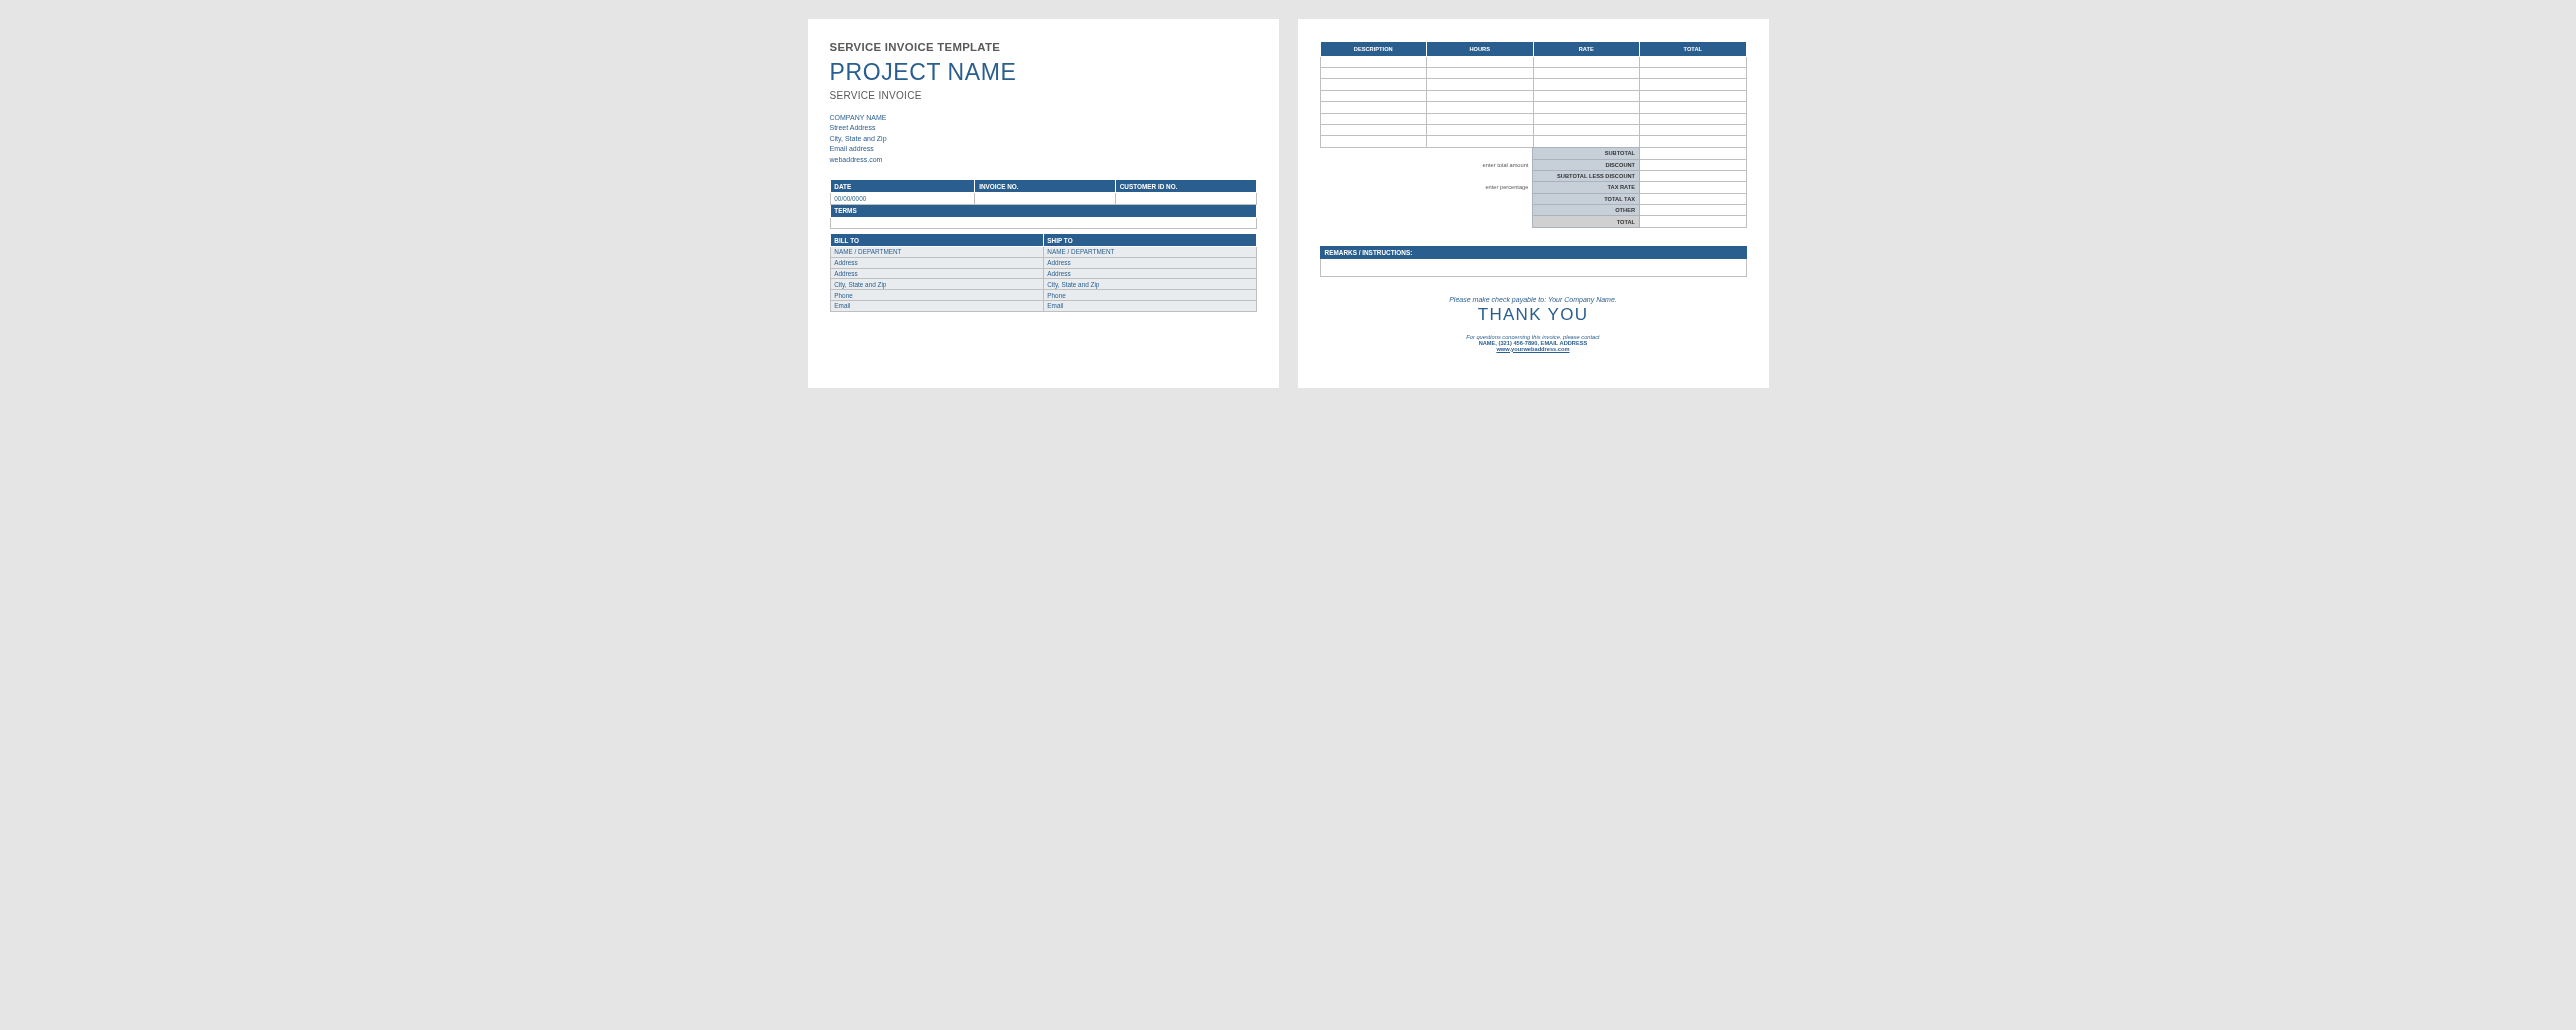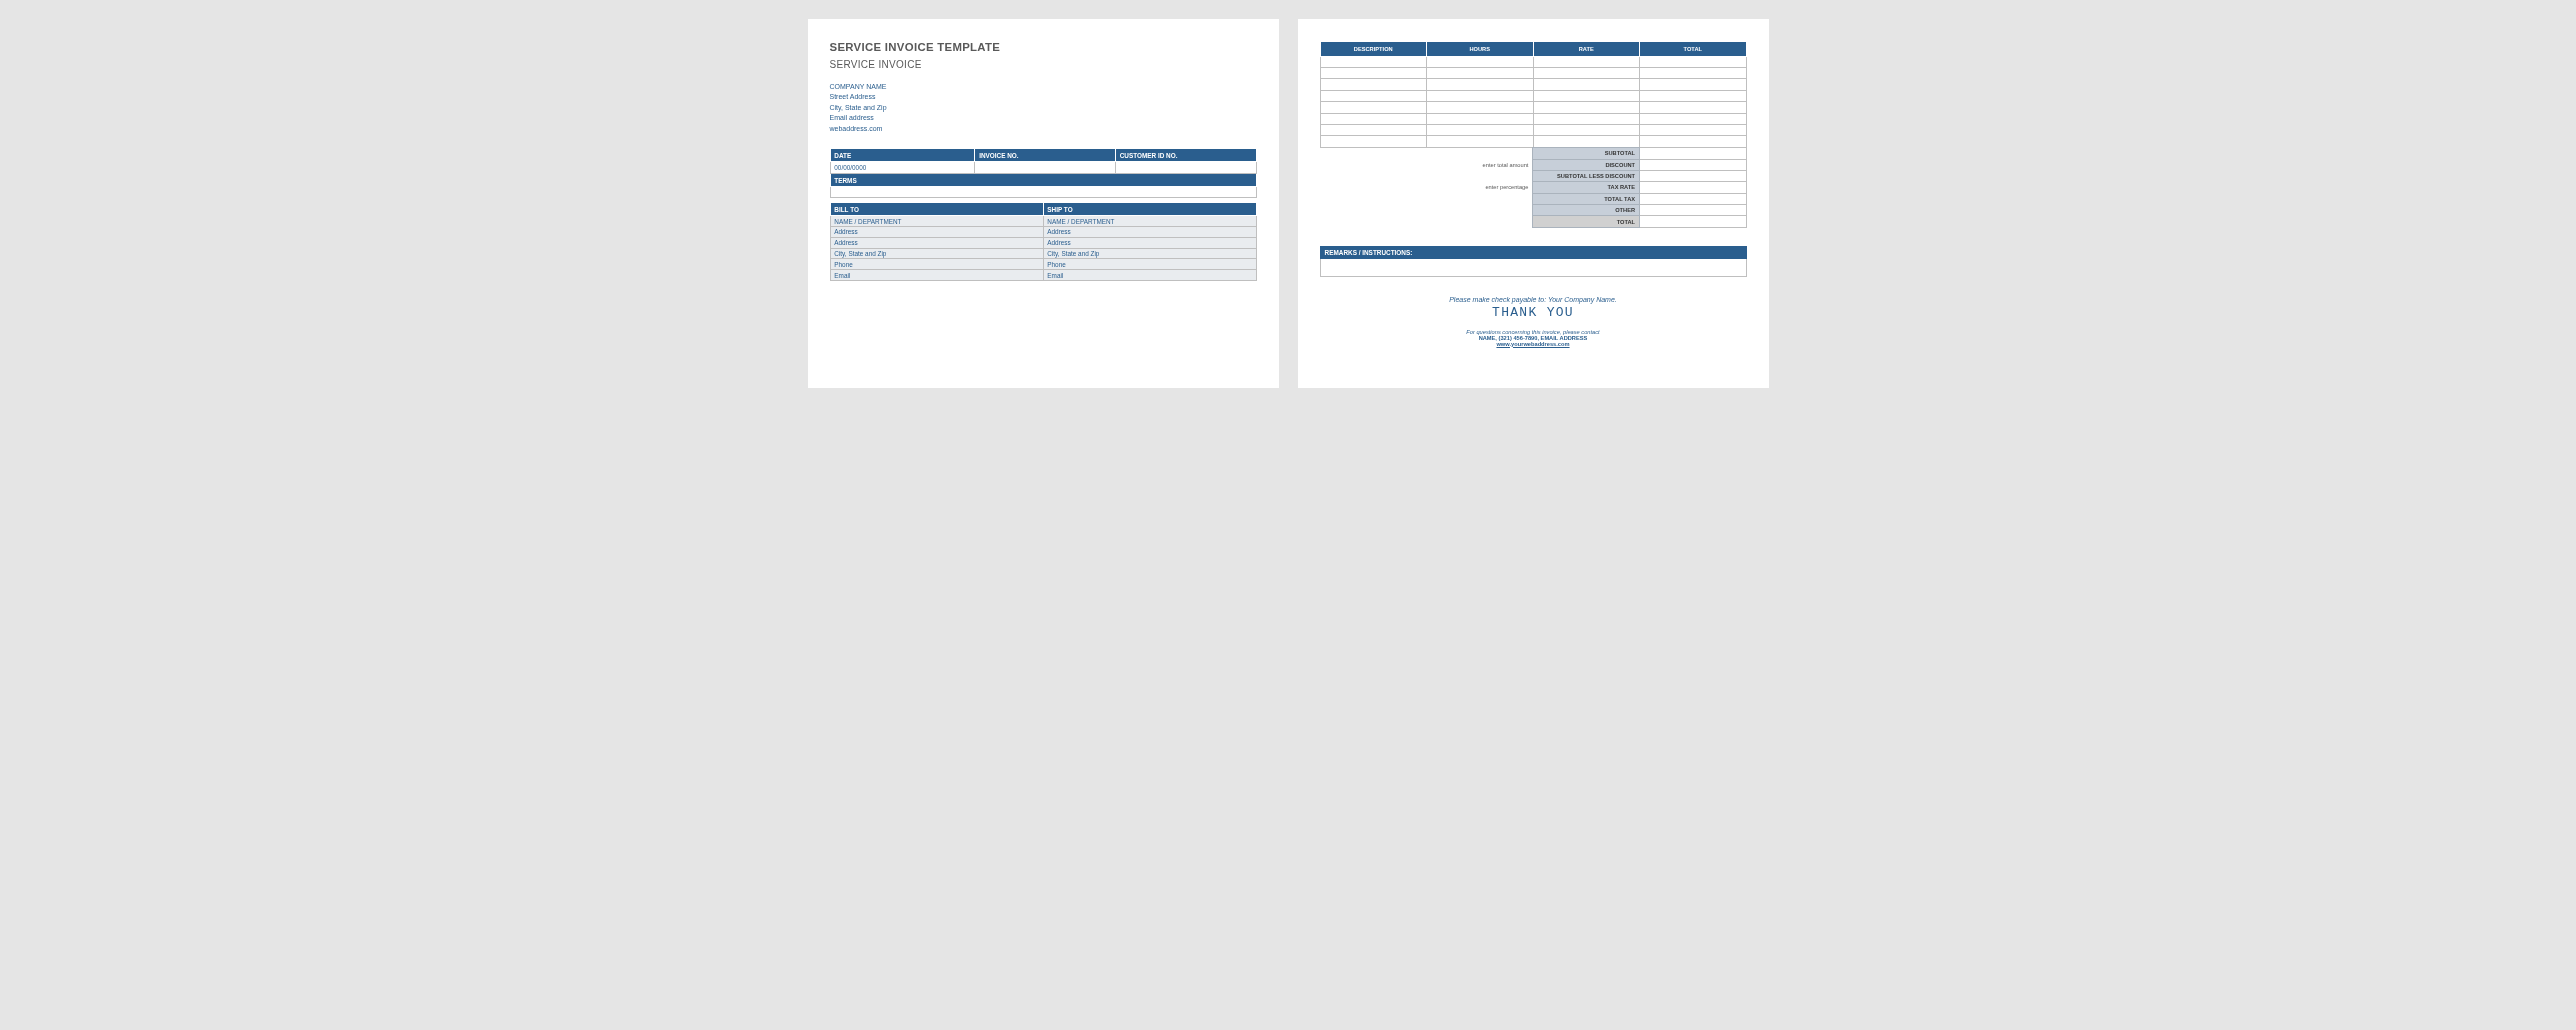--- a/index.html
+++ b/index.html
@@ -140,40 +140,41 @@
     text-align: center;
     margin-top: 19px;
     color: #2a5e8e;
   }
   .footer .payable {
     font-style: italic;
     font-size: 7px;
     margin-bottom: 1.3px;
   }
   .footer .thanks {
-    font-family: Liberation Mono, monospace;
-    font-size: 13px;
+    font-family: Liberation Sans, sans-serif;
+    font-size: 17px;
     letter-spacing: 1.3px;
     margin-bottom: 9px;
   }
   .footer .questions {
     font-style: italic;
     font-size: 5.7px;
   }
   .footer .website {
     font-size: 5.7px;
     text-decoration: underline;
     font-weight: bold;
   }
 </style>
 </head>
 <body>
 
 <div class="page">
   <div class="template-title">SERVICE INVOICE TEMPLATE</div>
+  <div class="project-name">PROJECT NAME</div>
   <div class="service-invoice">SERVICE INVOICE</div>
 
   <div class="company-block">
     <div>COMPANY NAME</div>
     <div>Street Address</div>
     <div>City, State and Zip</div>
     <div>Email address</div>
     <div>webaddress.com</div>
   </div>
 

